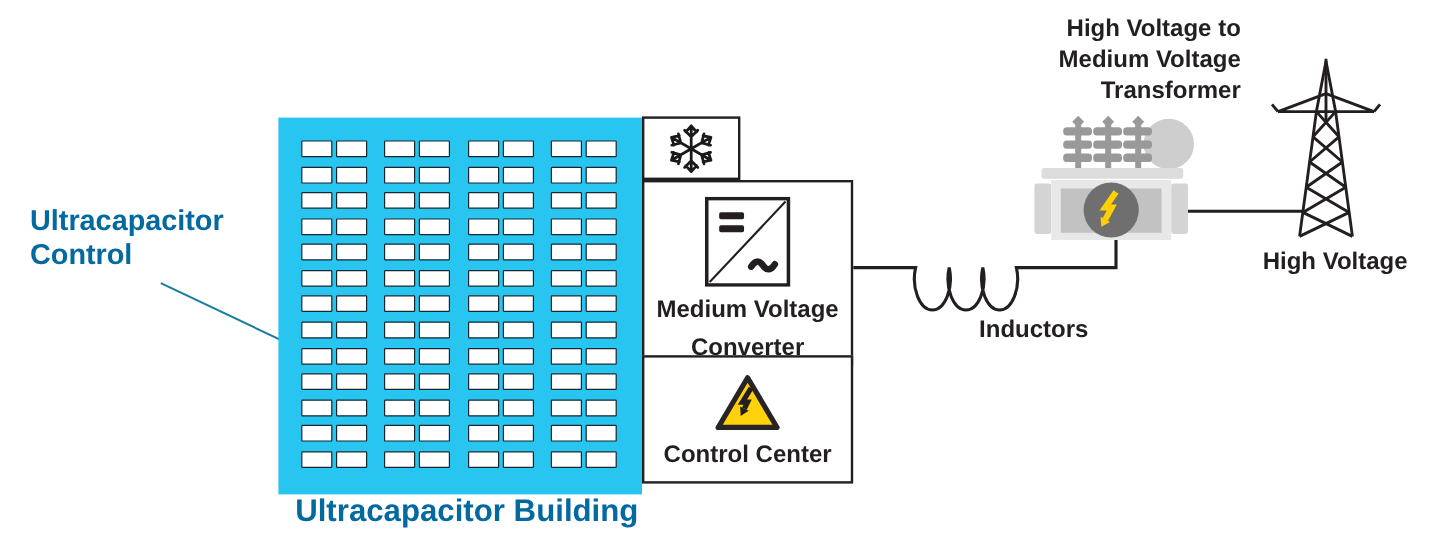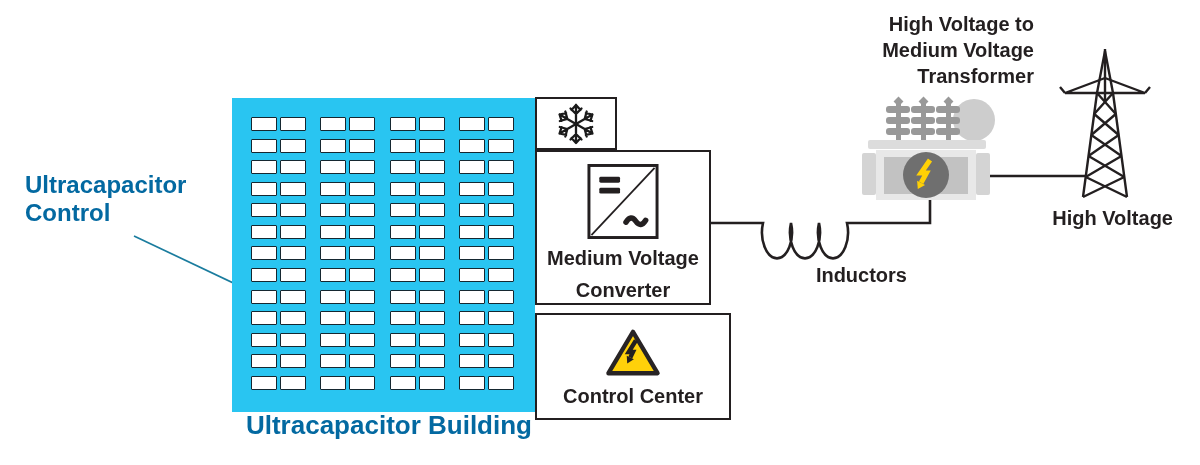--- a/index.html
+++ b/index.html
@@ -33,21 +33,21 @@
   }
   .cabinet-grid { width:100%; height:100%; display:flex; flex-direction:column; justify-content:space-between; }
   .cab-row { display:flex; justify-content:space-between; }
   .cab-group { display:flex; gap:3px; }
   .cabinet { width:26px; height:14px; background:#ffffff; border:1.8px solid #152730; border-radius:1px; }
 
   
   .box { background:#ffffff; border:2px solid #231F20; }
   .cooling-box { left:535px; top:97px; width:82px; height:53px; display:flex; align-items:center; justify-content:center; }
   .converter-box { left:535px; top:150px; width:176px; height:155px; display:flex; flex-direction:column; align-items:center; padding-top:12px; }
-  .control-box { left:535px; top:313px; width:196px; height:107px; display:flex; flex-direction:column; align-items:center; padding-top:12px; }
+  .control-box { left:535px; top:296px; width:176px; height:107px; display:flex; flex-direction:column; align-items:center; padding-top:12px; }
   .converter-box .lbl { margin-top:7px; line-height:25px; }
   .control-box .lbl { margin-top:4px; }
 
   
   .transformer { left:860px; top:98px; width:132px; height:104px; }
   .bushing { position:absolute; top:2px; width:24px; height:44px; }
   .bushing .stem { position:absolute; left:9.5px; top:0; width:5px; height:42px; background:#999999; }
   .bushing .tip  { position:absolute; left:8.5px; top:-2px; width:7px; height:7px; background:#999999; transform:rotate(45deg); }
   .bushing .fin  { position:absolute; left:0; width:24px; height:6.5px; background:#999999; border-radius:3px; }
   .conservator { position:absolute; left:93px; top:1px; width:42px; height:42px; border-radius:50%; background:#CDCDCD; }

